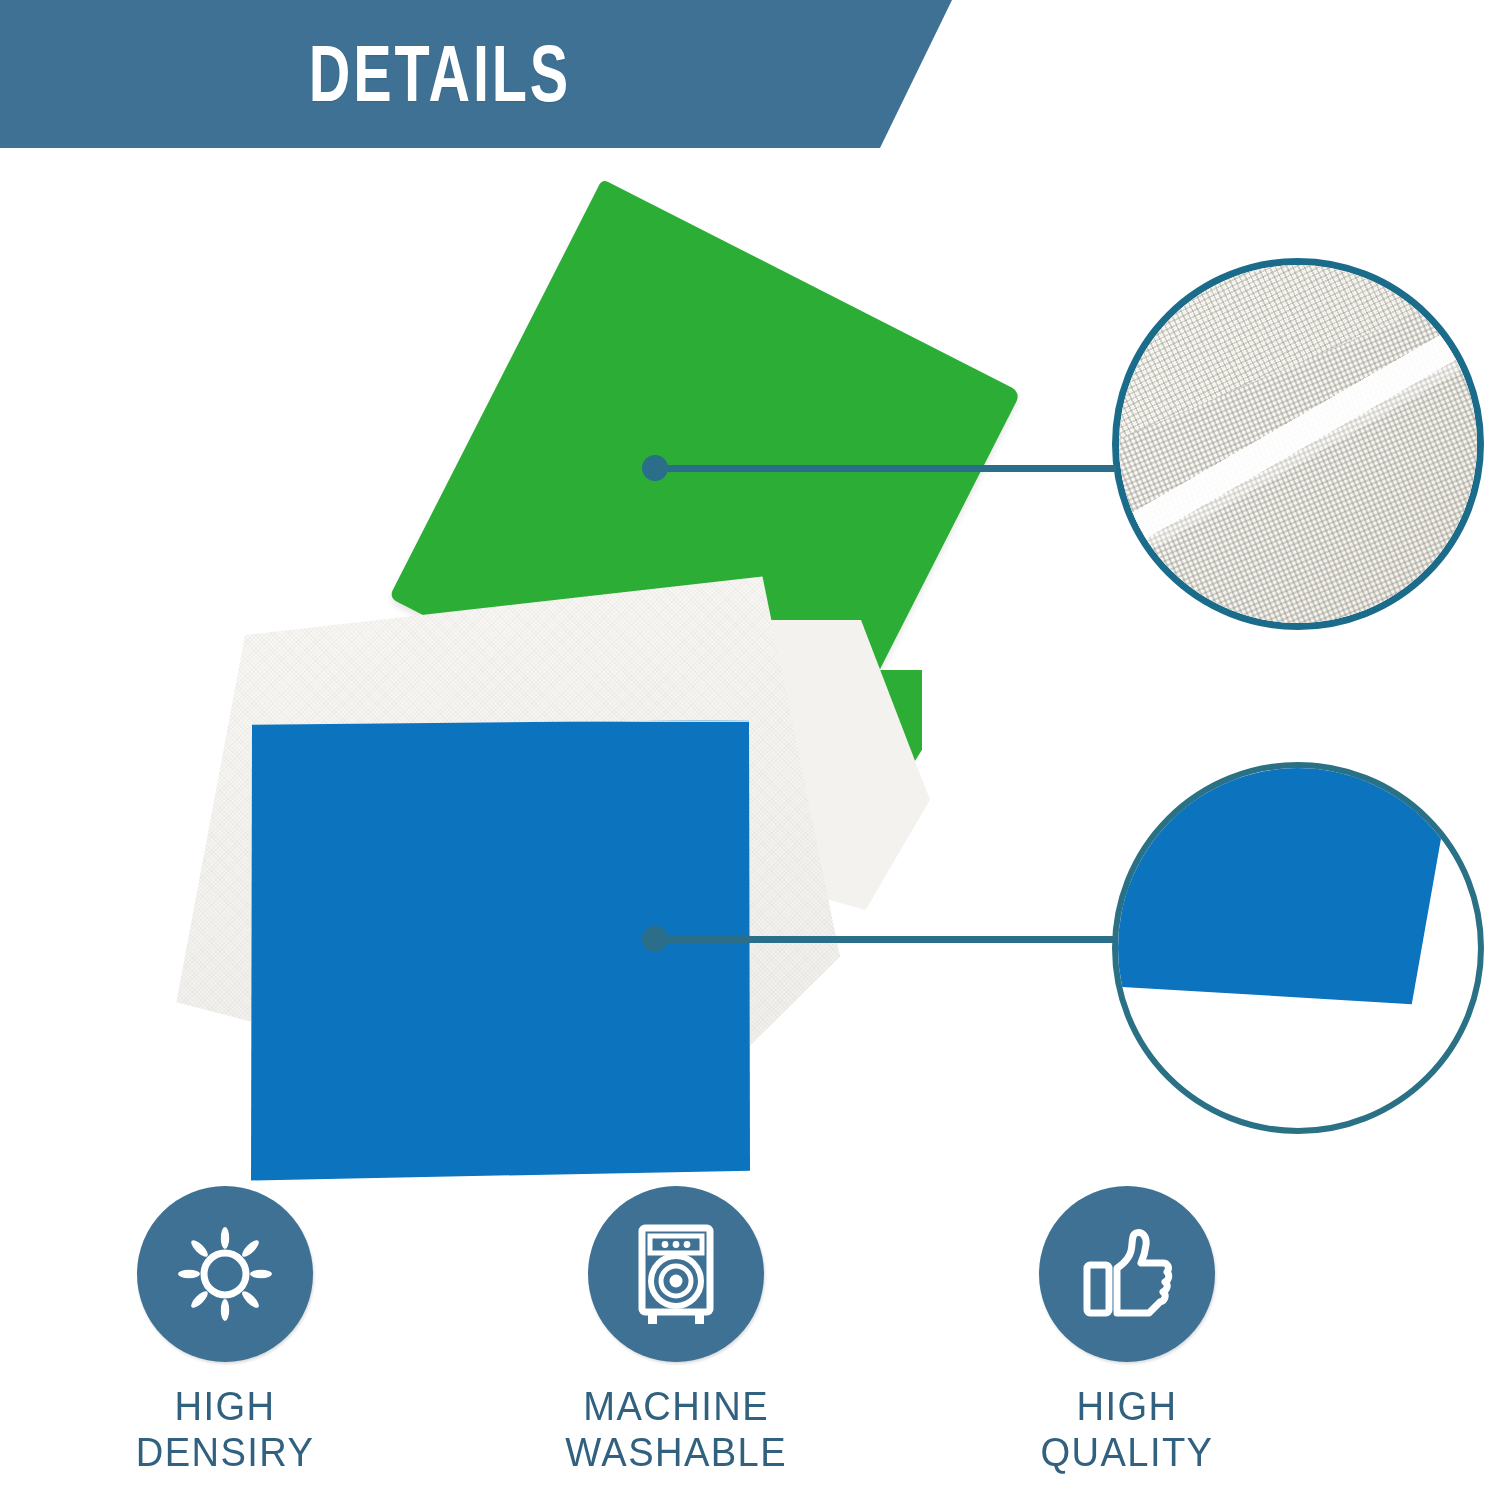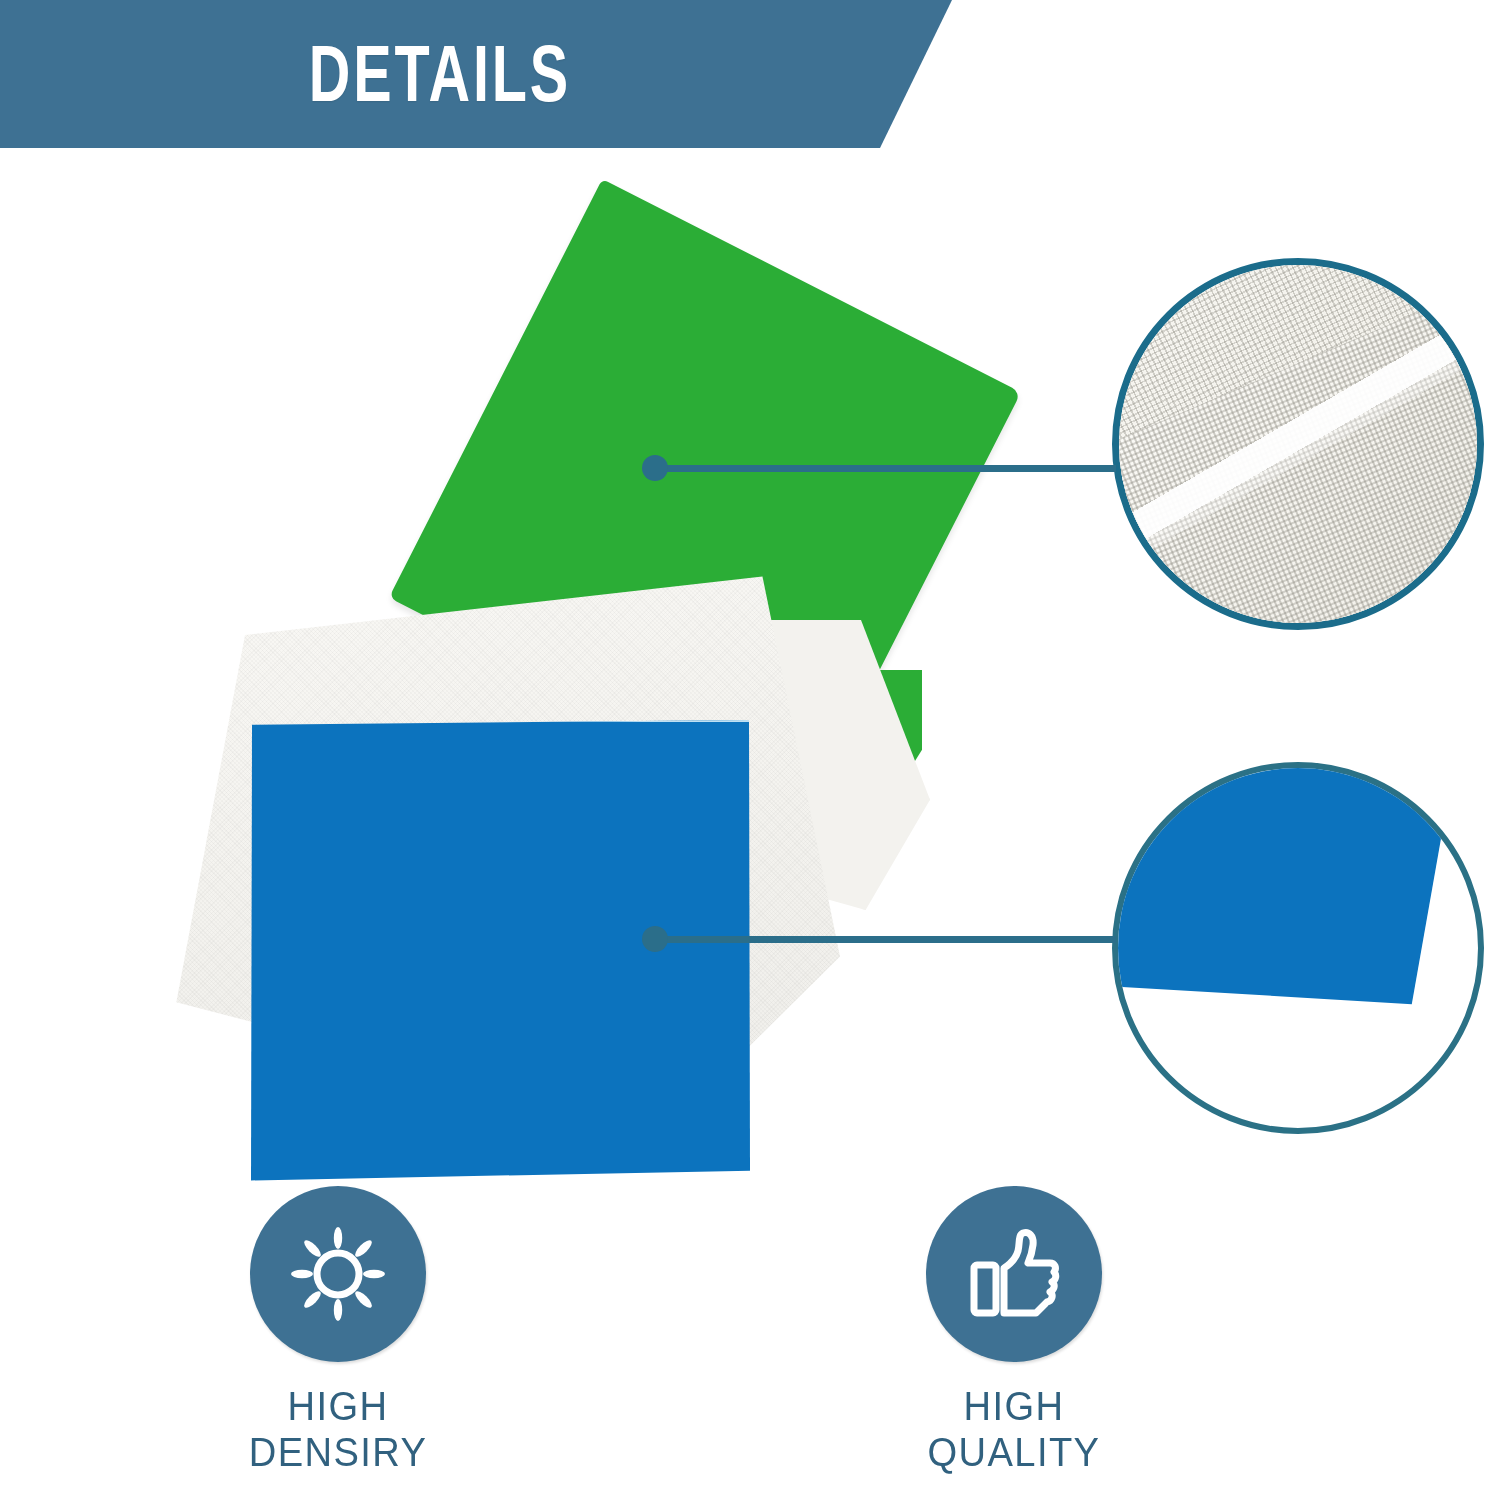--- a/index.html
+++ b/index.html
@@ -302,20 +302,40 @@
             <ellipse cx="80.5" cy="80.5" rx="4.2" ry="11" transform="rotate(-45 80.5 80.5)"></ellipse>
           </g>
         </svg>
       </div>
       <div class="feature-label">
         <span>HIGH</span>
         <span class="l2">DENSIRY</span>
       </div>
     </div>
 
+    <div class="feature">
+      <div class="feature-circle">
+        <svg width="112" height="112" viewBox="0 0 112 112">
+          <rect x="22" y="10" width="68" height="84" rx="3" fill="none" stroke="#ffffff" stroke-width="7"></rect>
+          <rect x="30" y="18" width="52" height="17" fill="none" stroke="#ffffff" stroke-width="5"></rect>
+          <circle cx="56" cy="26.5" r="3.4" fill="#ffffff"></circle>
+          <circle cx="67" cy="26.5" r="3.4" fill="#ffffff"></circle>
+          <circle cx="45" cy="26.5" r="3.4" fill="#ffffff"></circle>
+          <circle cx="56" cy="63" r="25" fill="none" stroke="#ffffff" stroke-width="6"></circle>
+          <circle cx="56" cy="63" r="15" fill="none" stroke="#ffffff" stroke-width="5"></circle>
+          <circle cx="56" cy="63" r="6.5" fill="#ffffff"></circle>
+          <rect x="28" y="94" width="9" height="12" fill="#ffffff"></rect>
+          <rect x="75" y="94" width="9" height="12" fill="#ffffff"></rect>
+        </svg>
+      </div>
+      <div class="feature-label">
+        <span>MACHINE</span>
+        <span class="l2">WASHABLE</span>
+      </div>
+    </div>
 
     <div class="feature">
       <div class="feature-circle">
         <svg width="112" height="112" viewBox="0 0 112 112">
           <rect x="16" y="47" width="22" height="48" rx="3" fill="none" stroke="#ffffff" stroke-width="7"></rect>
           <path d="M46 95 L46 50 C46 50 57 44 60 33 C62 25 60 17 65 15 C71 13 76 18 75 27 C74 36 70 45 70 45 L92 45 C97 45 99 50 96 54 C99 57 98 62 94 64 C98 67 96 72 92 74 C96 77 94 83 89 84 L78 95 Z" fill="none" stroke="#ffffff" stroke-width="7" stroke-linejoin="round"></path>
         </svg>
       </div>
       <div class="feature-label">
         <span>HIGH</span>

